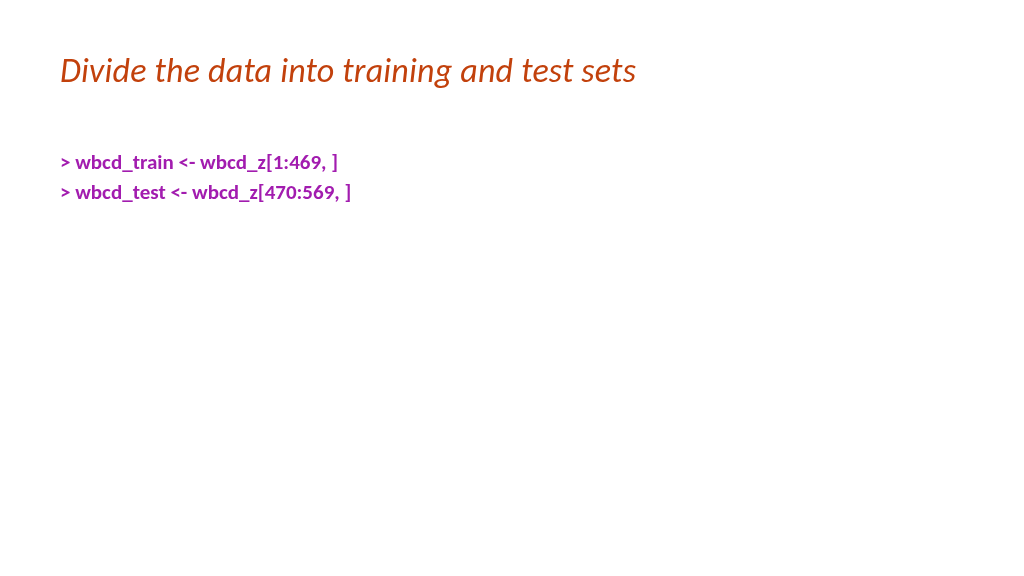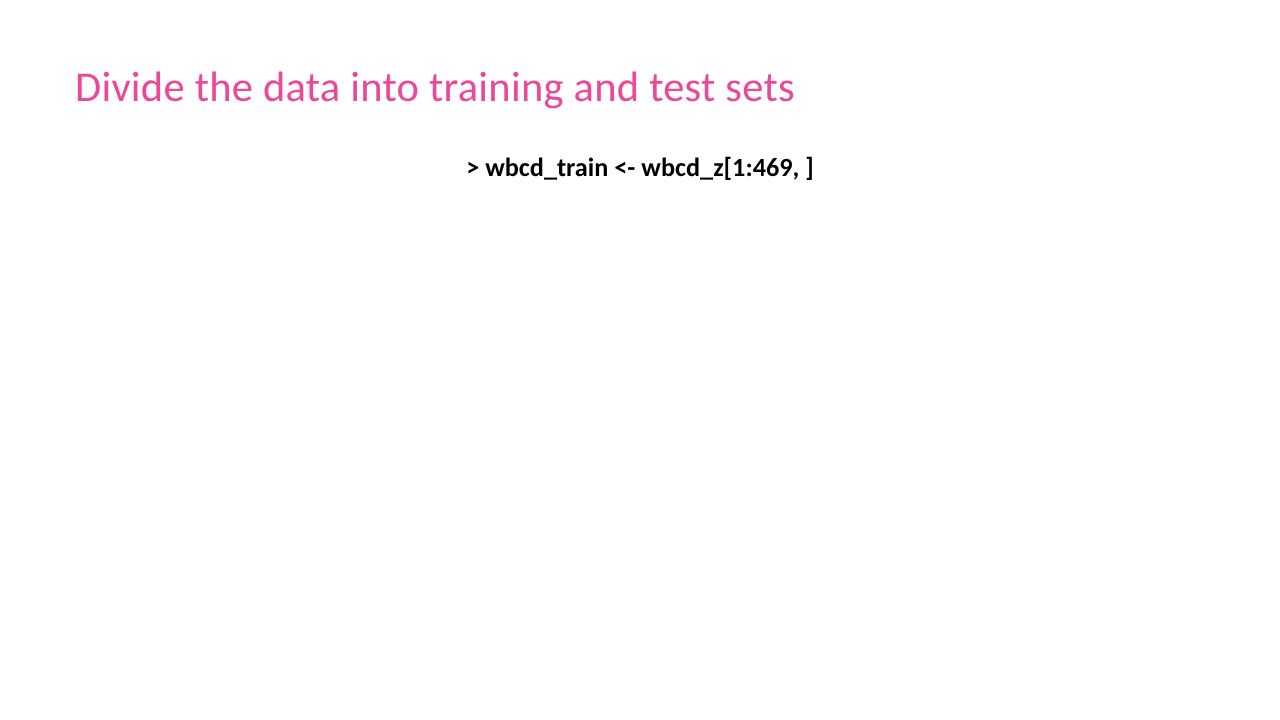--- a/index.html
+++ b/index.html
@@ -11,39 +11,40 @@
       width: 1024px;
       height: 576px;
       background: #ffffff;
       font-family: Calibri, 'Segoe UI', Arial, sans-serif;
       padding: 50px 60px;
       color: #000000;
     }
     .slide-title {
       font-size: 34px;
       font-weight: 400;
-      color: #ec4899;
-      margin-bottom: 28px;
+      color: #c2410c;
+      margin-bottom: 56px;
       letter-spacing: 0.2px;
+      font-style: italic;
     }
     .code-block {
       font-size: 21px;
       font-weight: 700;
       line-height: 1.45;
-      color: #000000;
-      text-align: center;
+      color: #a21caf;
     }
     .code-line {
       display: block;
     }
     .spacer {
       height: 28px;
     }
   </style>
 </head>
 <body>
 
 <h1 class="slide-title">Divide the data into training and test sets</h1>
 
 <div class="code-block">
   <span class="code-line">&gt; wbcd_train &lt;- wbcd_z[1:469, ]</span>
+  <span class="code-line">&gt; wbcd_test &lt;- wbcd_z[470:569, ]</span>
   <div class="spacer"></div>
 </div>
 
 </body></html>

